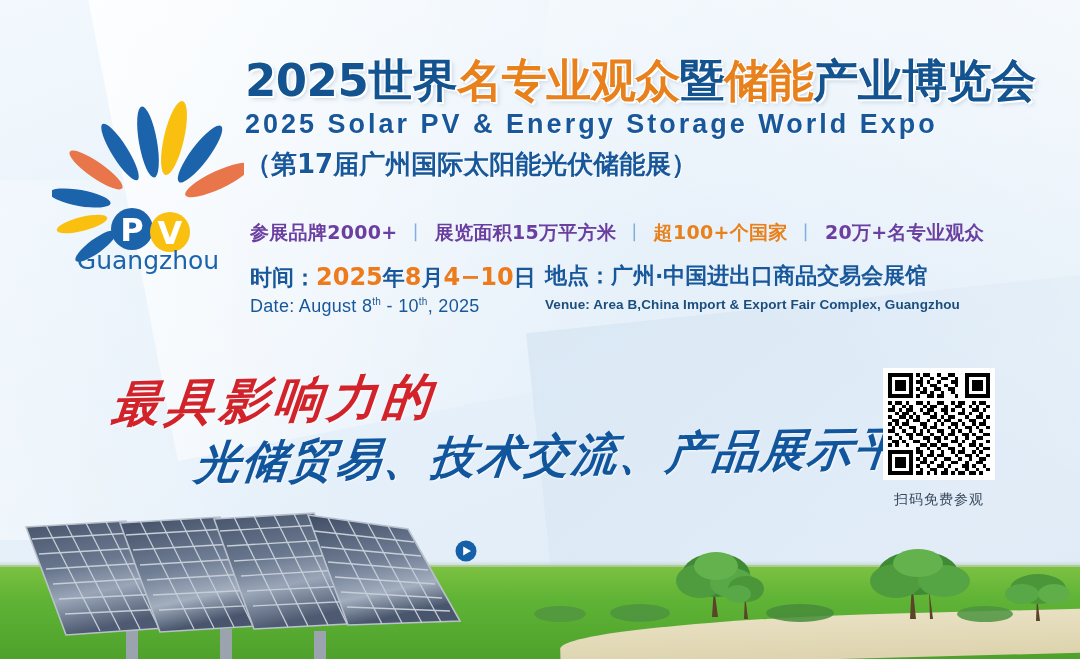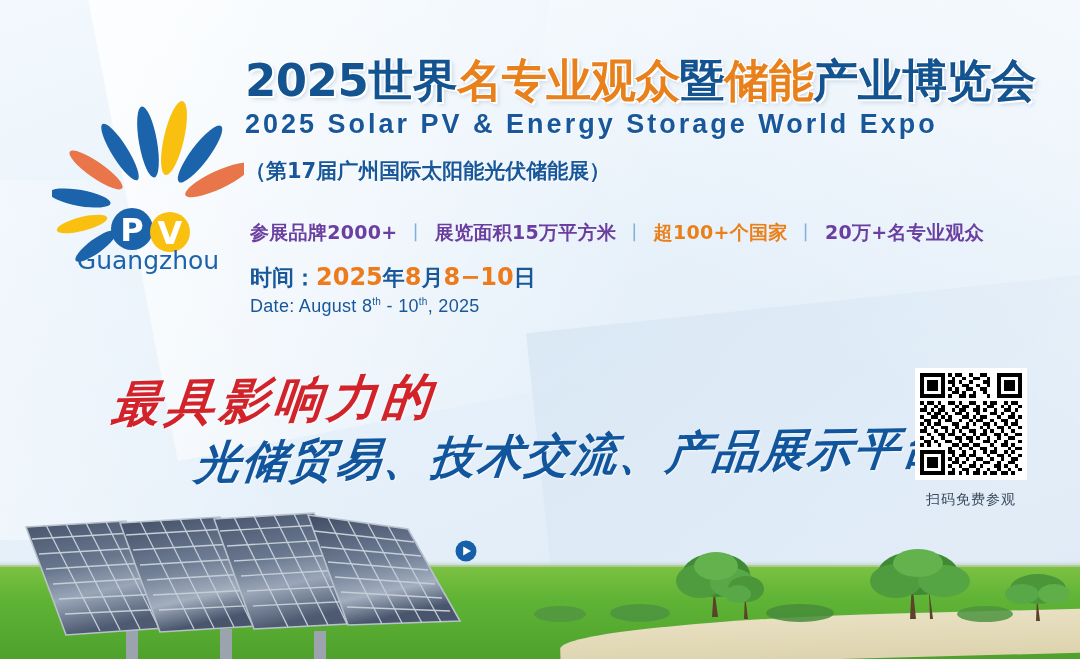--- a/index.html
+++ b/index.html
@@ -43,22 +43,22 @@
   }
   .title-cn .blue{color:#13538f;}
   .title-cn .orange{color:#e8801c;}
   .title-en{
     margin-top:6px;
     font-size:27px;font-weight:700;color:#17579a;white-space:nowrap;
     letter-spacing:3.0px;
     text-shadow:1px 1px 0 rgba(255,255,255,.9);
   }
   .title-sub-cn{
-    margin-top:17px;
-    font-size:21px;font-weight:700;color:#17579a;white-space:nowrap;
+    margin-top:7px;
+    font-size:26px;font-weight:700;color:#17579a;white-space:nowrap;
     letter-spacing:0px;
     font-family:"DejaVu Sans","Liberation Sans",sans-serif;
     text-shadow:1px 1px 0 rgba(255,255,255,.9);
   }
   .title-sub-en{
     margin-top:6px;
     font-size:12.5px;font-weight:600;color:#5a93c4;white-space:nowrap;
     letter-spacing:.55px;
   }
 
@@ -107,21 +107,21 @@
     text-shadow:1px 1px 2px rgba(255,255,255,.8);
   }
   .slogan2{
     left:196px;top:425px;font-size:45px;color:#11559c;
     letter-spacing:2px;
     transform:skewX(-7deg) rotate(-1.2deg);
     text-shadow:1px 1px 2px rgba(255,255,255,.8);
   }
 
   
-  .qr-wrap{position:absolute;left:910px;top:368px;width:122px;text-align:center;}
+  .qr-wrap{position:absolute;left:878px;top:368px;width:122px;text-align:center;}
   .qr-box{width:112px;height:112px;margin:0 auto;background:#fff;padding:5px;
     box-sizing:border-box;}
   .qr-box svg{display:block;width:102px;height:102px;}
   .qr-cap{
     margin-top:11px;font-size:14px;color:#3a4a5c;font-weight:400;
     font-family:"DejaVu Sans","Liberation Sans",sans-serif;letter-spacing:1px;
   }
 
   
   .contact{position:absolute;left:455px;top:540px;}
@@ -185,27 +185,31 @@
     <div class="title-en">2025 Solar PV &amp; Energy Storage World Expo</div>
     <div class="title-sub-cn">（第17届广州国际太阳能光伏储能展）</div>
   </div>
 
   <div class="stats">
     <span class="purple">参展品牌2000+</span><span class="sep">丨</span><span class="purple">展览面积15万平方米</span><span class="sep">丨</span><span class="orange">超100+个国家</span><span class="sep">丨</span><span class="purple">20万+名专业观众</span>
   </div>
 
   <div class="date-col">
     <div class="line-cn">
-      <span>时间：</span><span class="orange">2025</span><span>年</span><span class="orange">8</span><span>月</span><span class="orange">8−10</span><span>日</span>
+      <span>时间：</span><span class="orange">2025</span><span>年</span><span class="orange">8</span><span>月</span><span class="orange">4−10</span><span>日</span>
     </div>
     <div class="line-en">
       <span>Date: August 8</span><sup>th</sup><span> - 10</span><sup>th</sup><span>, 2025</span>
     </div>
   </div>
 
+  <div class="venue-col">
+    <div class="line-cn">地点：广州·中国进出口商品交易会展馆</div>
+    <div class="venue-en">Venue: Area B,China Import &amp; Export Fair Complex, Guangzhou</div>
+  </div>
 
   <div class="slogan1">最具影响力的</div>
   <div class="slogan2">光储贸易、技术交流、产品展示平台!</div>
 
   <div class="qr-wrap">
     <div class="qr-box">
       <svg viewBox="0 0 29 29" shape-rendering="crispEdges" xmlns="http://www.w3.org/2000/svg">
         <rect width="29" height="29" fill="#ffffff"></rect>
         <g fill="#000000">
           <rect x="0" y="0" width="7" height="1"></rect>

